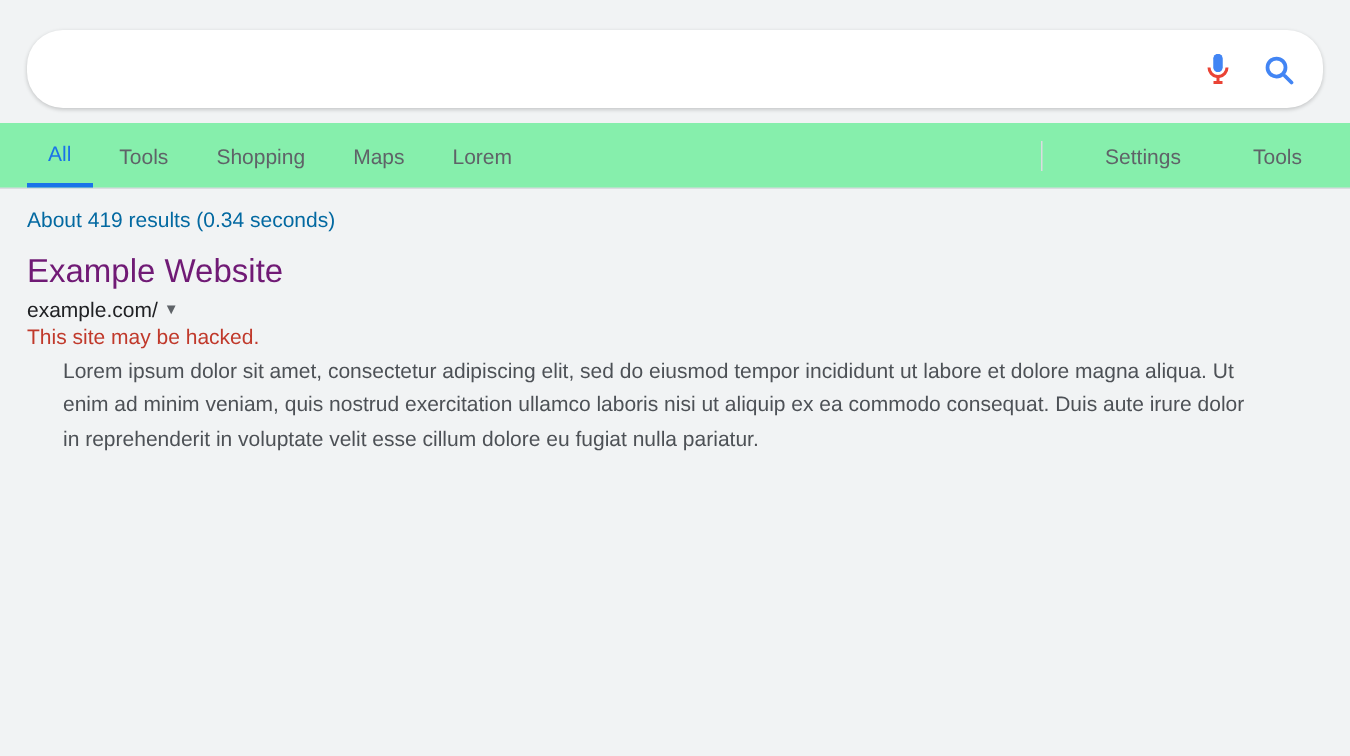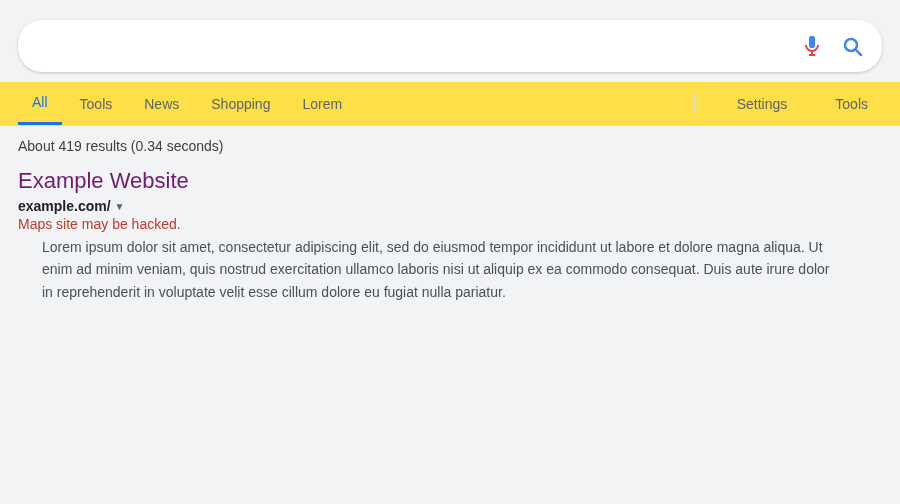--- a/index.html
+++ b/index.html
@@ -52,21 +52,21 @@
       cursor: pointer;
     }
 
     .search-icon {
       width: 24px;
       height: 24px;
       cursor: pointer;
     }
 
     .tabs-container {
-      background-color: #fde047;
+      background-color: #86efac;
       border-bottom: 1px solid #dadce0;
       padding: 0 18px;
       display: flex;
       align-items: center;
       justify-content: space-between;
       margin-top: 10px;
     }
 
     .tabs-left {
       display: flex;
@@ -99,21 +99,21 @@
     .divider-v {
       width: 1px;
       height: 20px;
       background: #dadce0;
       margin: 0 8px;
     }
 
     .results-info {
       padding: 12px 18px 6px 18px;
       font-size: 14px;
-      color: #404040;
+      color: #0369a1;
     }
 
     .results-container {
       padding: 8px 18px;
       max-width: 860px;
     }
 
     .result-title {
       font-size: 22px;
       color: #701a75;
@@ -121,21 +121,20 @@
       text-decoration: none;
       display: block;
       margin-bottom: 4px;
     }
 
     .result-url-row {
       display: flex;
       align-items: center;
       gap: 4px;
       margin-bottom: 2px;
-      font-weight: bold;
     }
 
     .result-url {
       font-size: 14px;
       color: #202124;
     }
 
     .dropdown-arrow {
       color: #5f6368;
       font-size: 10px;
@@ -174,37 +173,37 @@
         <path d="M21 21l-4.35-4.35M17 11A6 6 0 115 11a6 6 0 0112 0z" stroke="#4285f4" stroke-width="2.5" fill="none" stroke-linecap="round"></path>
       </svg>
     </div>
   </div>
 </div>
 
 <div class="tabs-container">
   <div class="tabs-left">
     <span class="tab active">All</span>
     <span class="tab">Tools</span>
-    <span class="tab">News</span>
     <span class="tab">Shopping</span>
+    <span class="tab">Maps</span>
     <span class="tab">Lorem</span>
   </div>
   <div class="tabs-right">
     <div class="divider-v"></div>
     <span class="tab">Settings</span>
     <span class="tab">Tools</span>
   </div>
 </div>
 
 <div class="results-info">About 419 results (0.34 seconds)</div>
 
 <div class="results-container">
   <a class="result-title" href="#">Example Website</a>
 
   <div class="result-url-row">
     <span class="result-url">example.com/</span>
     <span class="dropdown-arrow">▼</span>
   </div>
 
-  <div class="hacked-warning">Maps site may be hacked.</div>
+  <div class="hacked-warning">This site may be hacked.</div>
 
   <div class="result-snippet">Lorem ipsum dolor sit amet, consectetur adipiscing elit, sed do eiusmod tempor incididunt ut labore et dolore magna aliqua. Ut enim ad minim veniam, quis nostrud exercitation ullamco laboris nisi ut aliquip ex ea commodo consequat. Duis aute irure dolor in reprehenderit in voluptate velit esse cillum dolore eu fugiat nulla pariatur.</div>
 </div>
 
 </body></html>

